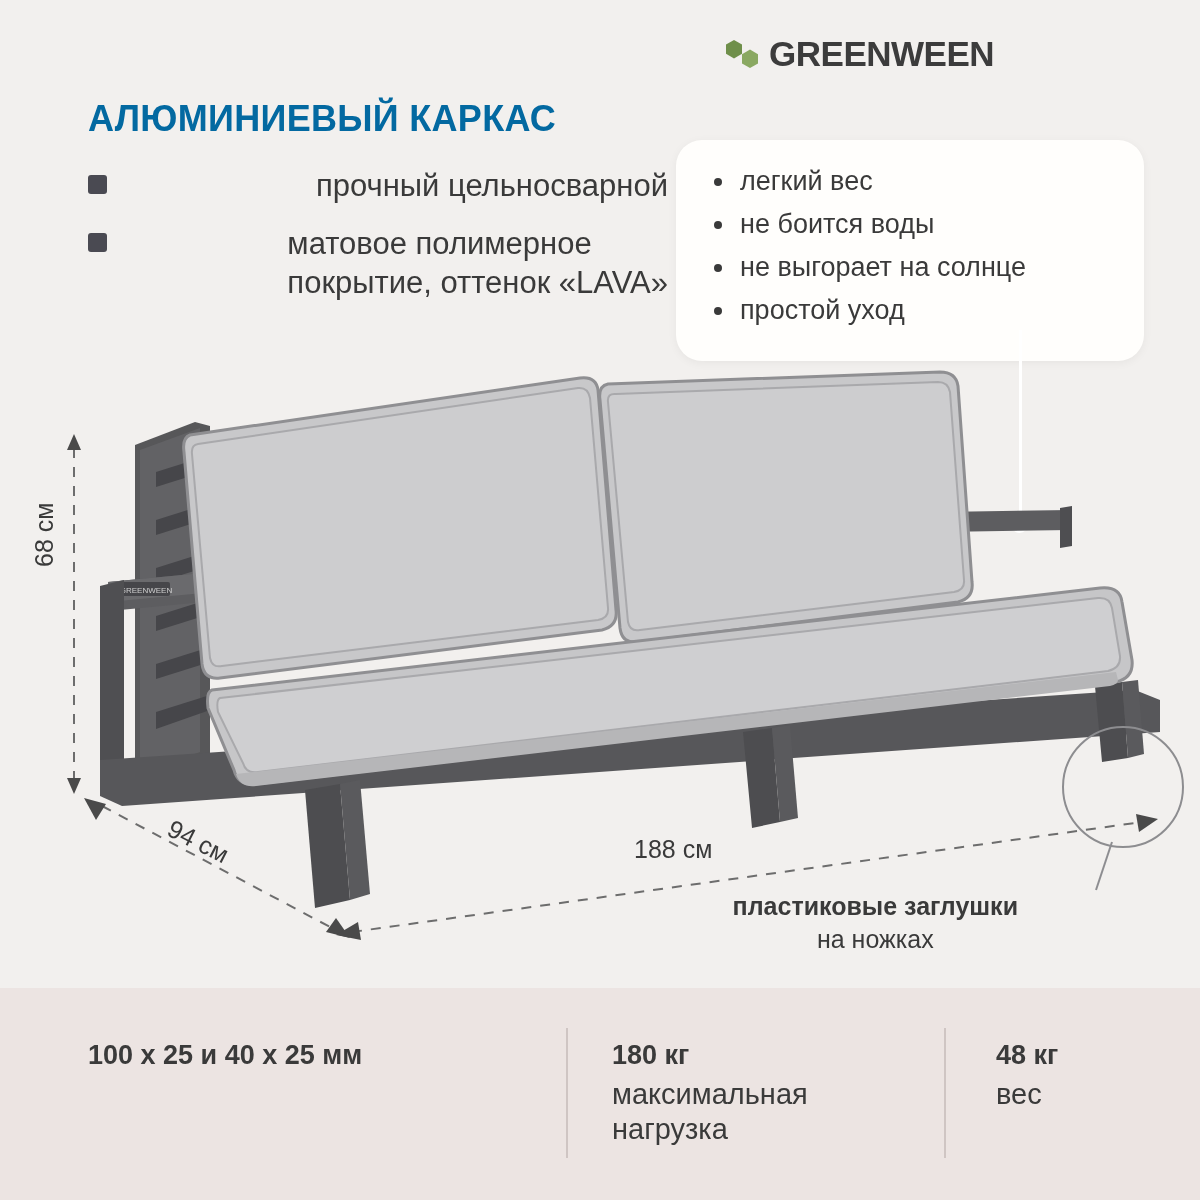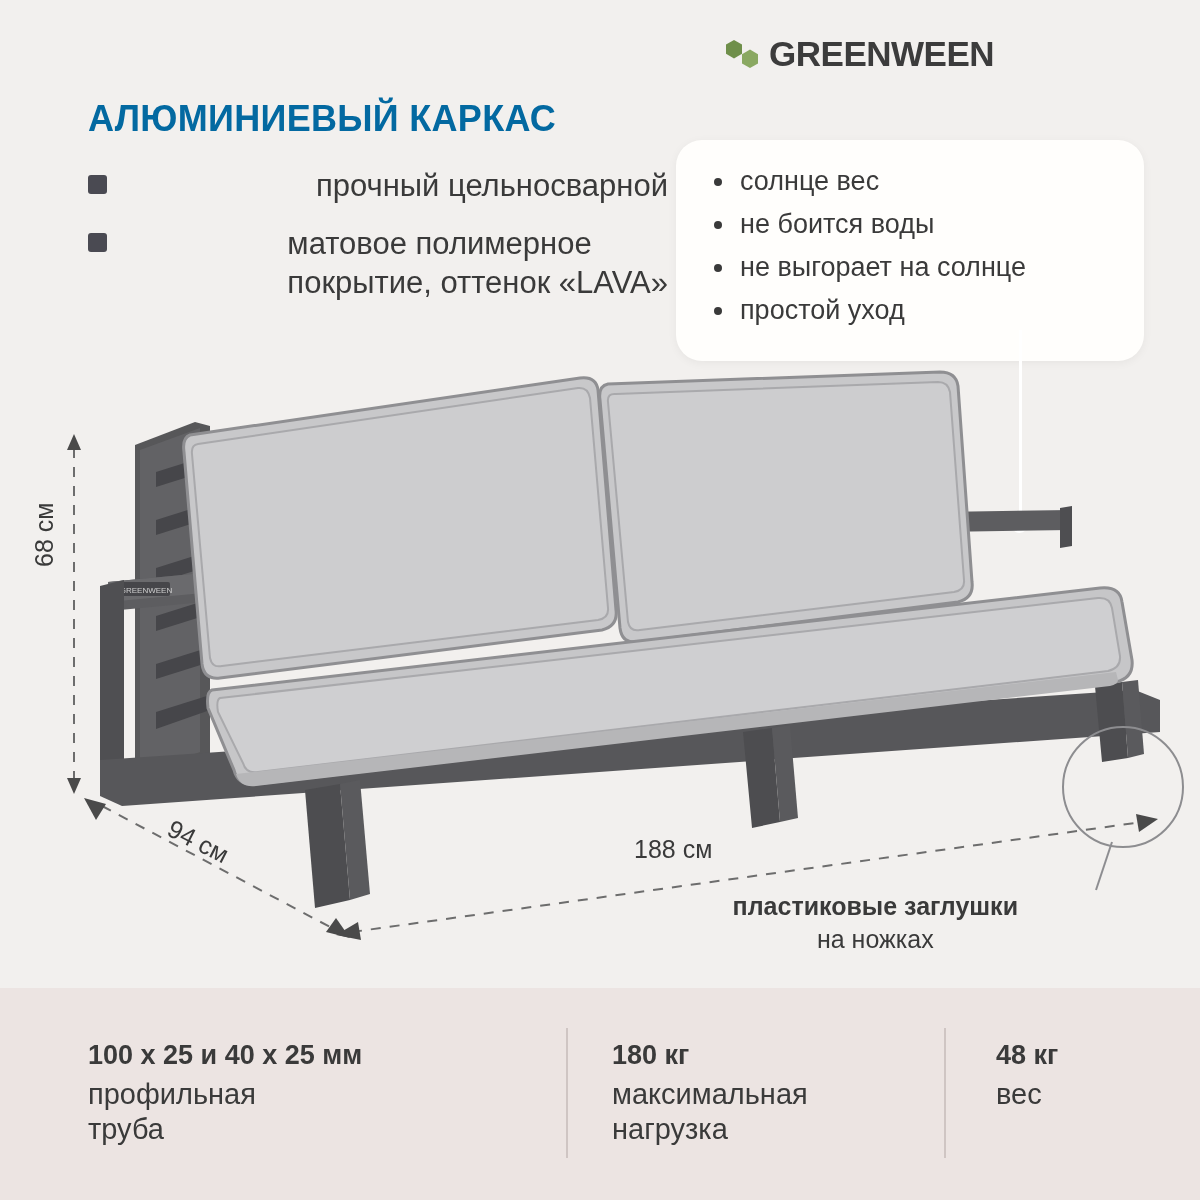--- a/index.html
+++ b/index.html
@@ -248,21 +248,21 @@
       <span class="sq-bullet"></span>
       <span class="feature-text">
         <span>матовое полимерное</span><br>
         <span>покрытие, оттенок «LAVA»</span>
       </span>
     </div>
   </div>
 
   <div class="callout">
     <ul>
-      <li>солнце вес</li>
+      <li>легкий вес</li>
       <li>не боится воды</li>
       <li>не выгорает на солнце</li>
       <li>простой уход</li>
     </ul>
   </div>
   <div class="leader-line"></div>
   <div class="leader-dot"></div>
 
   <div class="sofa">
     <svg width="1120" height="600" viewBox="0 0 1120 600">
@@ -336,24 +336,20 @@
   </svg>
   <div class="caption-plug">
     <span class="b">пластиковые заглушки</span>
     <span>на ножках</span>
   </div>
 
   <div class="bottom-bar"></div>
 
   <div class="spec" style="left:88px;">
     <div class="spec-title">100 х 25 и 40 х 25 мм</div>
-    <div class="spec-sub">
-      <span>профильная</span><br>
-      <span>труба</span>
-    </div>
   </div>
 
   <div class="divider" style="left:566px;"></div>
 
   <div class="spec" style="left:612px;">
     <div class="spec-title">180 кг</div>
     <div class="spec-sub">
       <span>максимальная</span><br>
       <span>нагрузка</span>
     </div>

